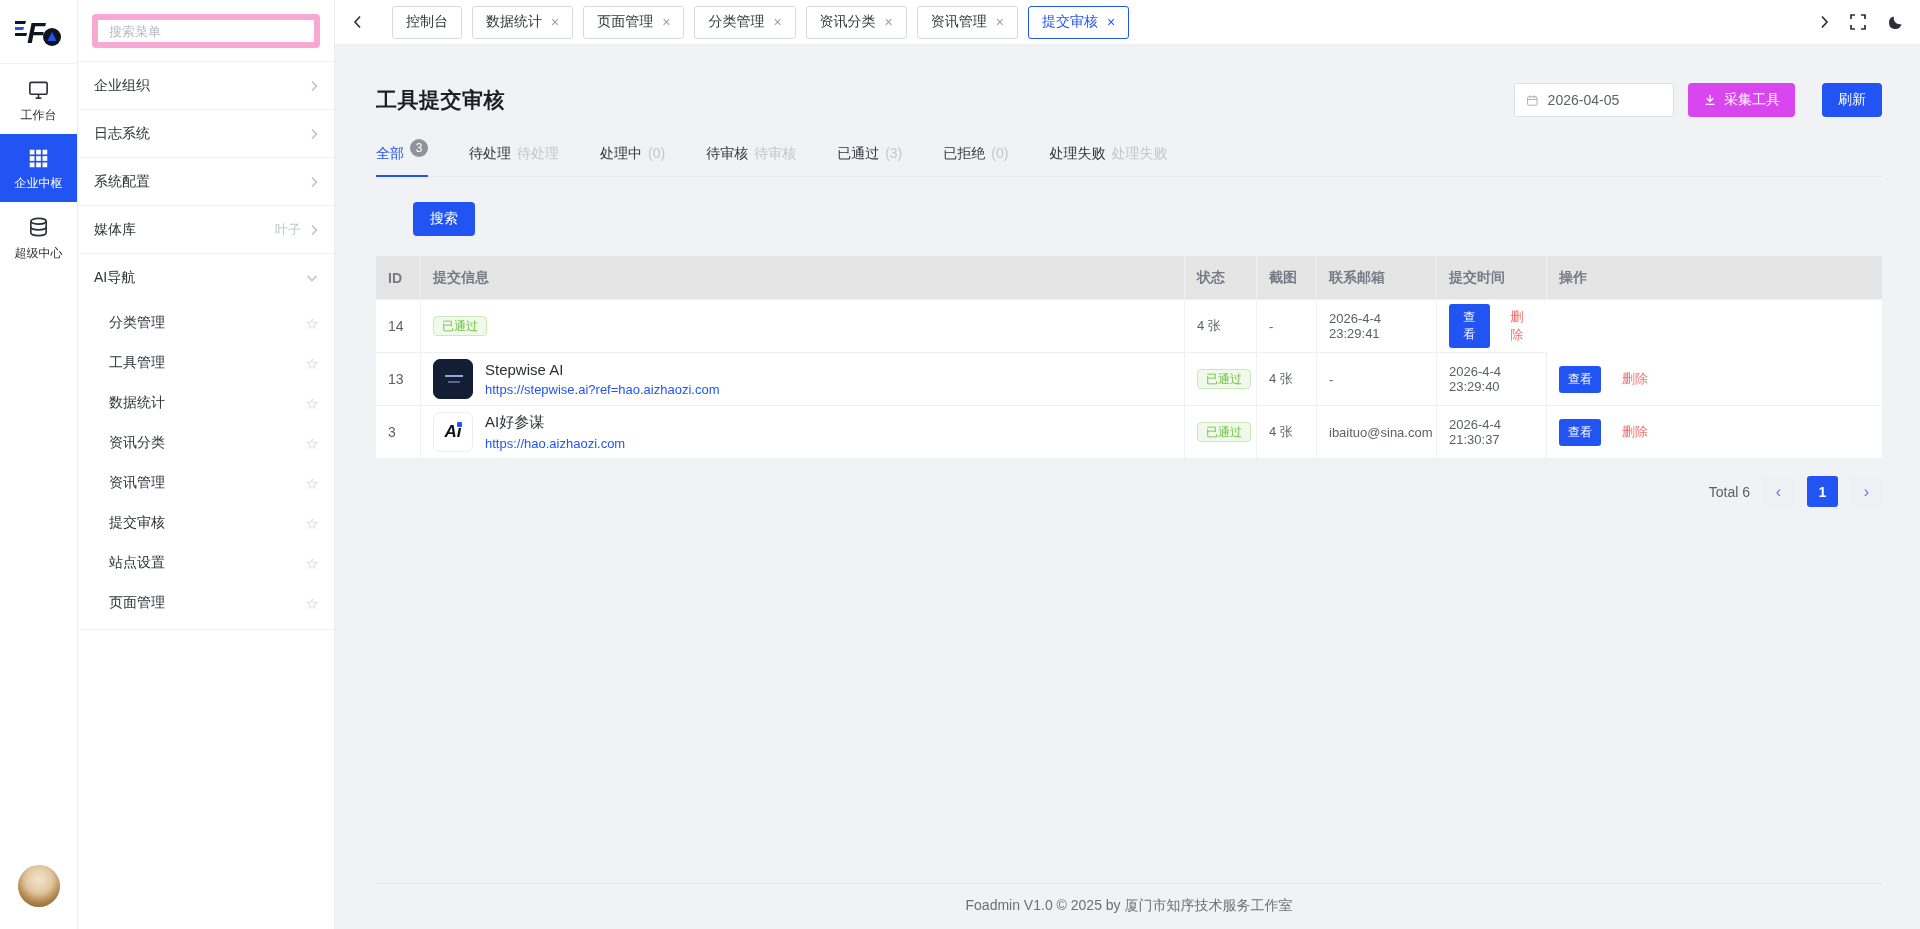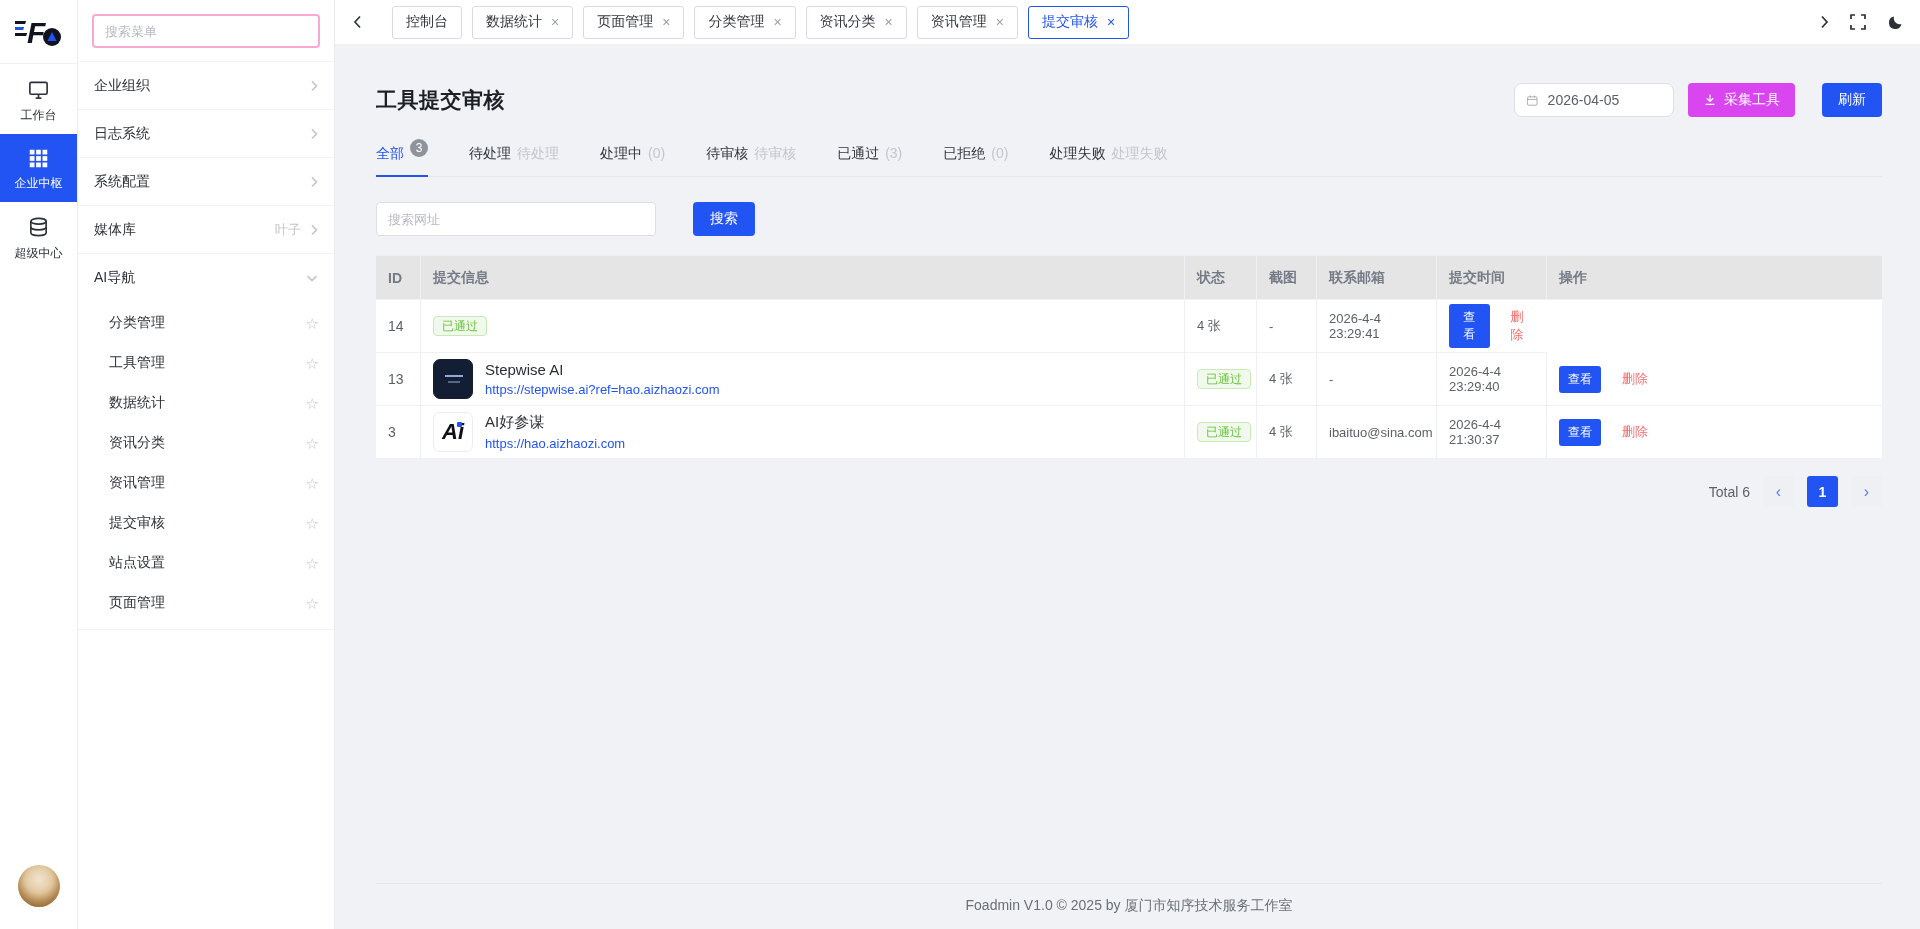--- a/index.html
+++ b/index.html
@@ -18,21 +18,21 @@
   .rail-item.active{background:#2254f3;color:#fff}
   .rail-item svg{display:block}
   .rail-spacer{flex:1}
   .avatar{width:42px;height:42px;border-radius:50%;margin-bottom:22px;cursor:pointer;
     background:radial-gradient(circle at 50% 34%,#f0e3cf 0%,#e3c9a0 40%,#c09358 68%,#8a6134 100%);
     box-shadow:inset 0 -6px 10px rgba(120,80,40,.35)}
 
   
   .sidebar{width:257px;background:#fff;border-right:1px solid #e9ebef;flex-shrink:0;padding-top:14px}
   .menu-search{margin:0 14px 13px}
-  .menu-search input{width:100%;height:34px;border:2px solid #f9a8d4;border-radius:4px;
+  .menu-search input{width:100%;height:34px;border:6px solid #f9a8d4;border-radius:4px;
     padding:0 11px;font-size:13px;color:#0c4a6e;outline:none;background:#fff}
   .menu-search input::placeholder{color:#b6bac1}
   .menu-item{height:48px;display:flex;align-items:center;padding:0 16px;font-size:14px;
     color:#2e3238;border-top:1px solid #f2f3f5;cursor:pointer;background:#fff}
   .menu-item .mlabel{flex:1}
   .menu-item .mextra{color:#c0c4cc;font-size:13px;margin-right:9px}
   .submenu{padding:2px 0 6px;border-bottom:1px solid #f2f3f5}
   .sub-item{height:40px;display:flex;align-items:center;padding:0 15px 0 31px;font-size:14px;
     color:#2e3238;cursor:pointer;background:#fff}
   .sub-item .slabel{flex:1}
@@ -52,21 +52,21 @@
   .tab.active{color:#2254f3;border-color:#2254f3}
   .tab.active .x{color:#2254f3}
   .tb-icons{display:flex;align-items:center;gap:21px;color:#2b2f36}
   .tb-icons > span{display:flex;align-items:center;cursor:pointer}
 
   
   .content{flex:1;padding:38px 38px 0 41px;display:flex;flex-direction:column;min-height:0}
   .page-head{display:flex;align-items:center;justify-content:space-between}
   .page-title{font-size:21px;font-weight:700;color:#1c2026;letter-spacing:.5px}
   .head-controls{display:flex;align-items:center}
-  .datebox{width:160px;height:34px;background:#fff;border:1px solid #dcdfe6;border-radius:8px;
+  .datebox{width:160px;height:34px;background:#fff;border:1px solid #dcdfe6;border-radius:3px;
     display:flex;align-items:center;padding:0 11px;gap:9px}
   .datebox input{border:none;outline:none;width:100%;font-size:14px;color:#5c6066;background:transparent;
     font-family:inherit}
   .btn{height:34px;border:none;border-radius:4px;color:#fff;font-size:14px;display:flex;
     align-items:center;justify-content:center;cursor:pointer;font-family:inherit}
   .btn-green{background:#d946ef;margin-left:14px;padding:0 15px;gap:7px}
   .btn-blue{background:#2254f3;margin-left:27px;padding:0 16px}
 
   
   .status-tabs{display:flex;gap:41px;margin-top:28px;border-bottom:1px solid #e6e8ec}
@@ -96,21 +96,21 @@
   .tbody-row{height:53px}
   .id-cell{color:#5c6066;font-size:14px}
   .info-cell{gap:12px}
   .thumb{width:40px;height:40px;border-radius:7px;border:1px solid #ececee;flex-shrink:0;
     position:relative;overflow:hidden;background:#fff;display:flex;align-items:center;justify-content:center}
   .thumb-light::before{content:"";position:absolute;left:9px;top:16px;width:7px;height:9px;background:#3aa273;opacity:.8}
   .thumb-light::after{content:"";position:absolute;right:9px;top:11px;width:9px;height:18px;background:#4a2d26;border-radius:1px}
   .thumb-dark{background:#131d33;border-color:#131d33}
   .thumb-dark::before{content:"";position:absolute;left:11px;top:15px;width:18px;height:2px;background:#93a7d8}
   .thumb-dark::after{content:"";position:absolute;left:14px;top:21px;width:12px;height:2px;background:#55688f}
-  .thumb-ai .ai-txt{font-size:22px;font-weight:800;font-style:italic;color:#0e1117;letter-spacing:0}
+  .thumb-ai .ai-txt{font-size:17px;font-weight:800;font-style:italic;color:#0e1117;letter-spacing:0}
   .thumb-ai .ai-dot{position:absolute;top:9px;right:10px;width:5px;height:5px;background:#2254f3;border-radius:1px}
   .info-txt{display:flex;flex-direction:column;justify-content:center}
   .name{font-size:15px;color:#2b2f36}
   .url{font-size:13px;color:#2254f3;margin-top:4px;cursor:pointer;text-decoration:none}
   .tag-pass{font-size:12px;color:#67c23a;background:#f0f9eb;border:1px solid #c9e9b6;border-radius:4px;
     padding:3px 8px;line-height:1;white-space:nowrap}
   .small{font-size:13px;color:#5c6066}
   .op-view{background:#2254f3;color:#fff;font-size:12px;border-radius:3px;padding:5px 9px;border:none;
     cursor:pointer;font-family:Liberation Serif, serif}
   .op-del{color:#f56c6c;font-size:13px;margin-left:21px;cursor:pointer}
@@ -368,21 +368,20 @@
           <span>已拒绝</span>
           <span class="suffix">(0)</span>
         </div>
         <div class="stab">
           <span>处理失败</span>
           <span class="suffix">处理失败</span>
         </div>
       </div>
 
       <div class="search-row">
-        <input type="text" placeholder="搜索网址" style="">
         <button class="btn btn-blue search-btn">
           <span>搜索</span>
         </button>
       </div>
 
       <div class="table">
         <div class="trow thead">
           <div>ID</div>
           <div>提交信息</div>
           <div>状态</div>

